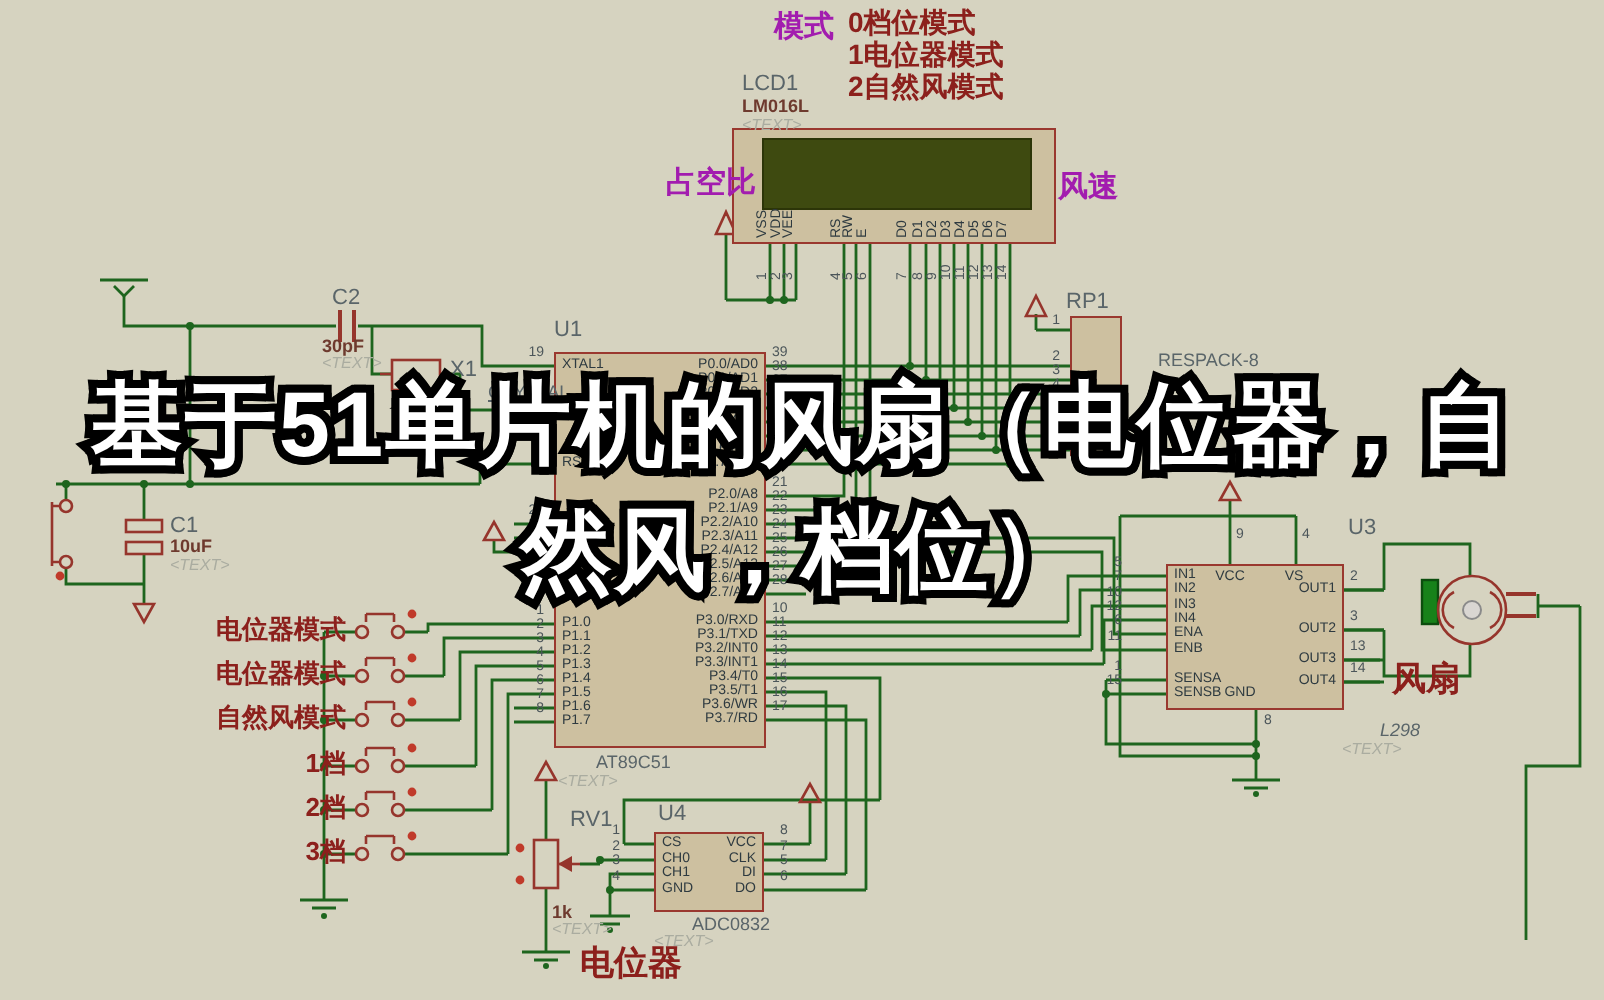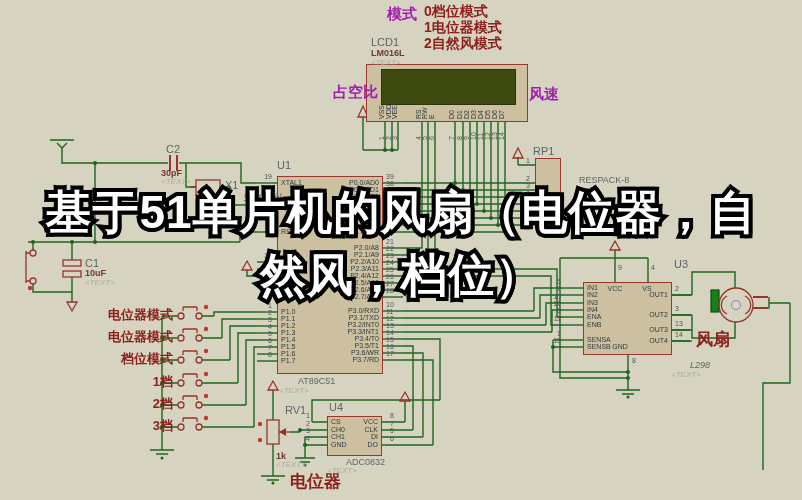--- a/index.html
+++ b/index.html
@@ -417,17 +417,17 @@
     <span class="t pinnum" style="left: 675px; top: 331px;">14</span>
     <span class="t pinlab" style="left: 618px; top: 337px; width: 50px; text-align: right;">OUT4</span>
     <span class="t pinnum" style="left: 618px; top: 264px;">9</span>
     <span class="t pinlab" style="left: 600px; top: 285px; width: 30px; text-align: center;">VCC</span>
     <span class="t pinnum" style="left: 651px; top: 264px;">4</span>
     <span class="t pinlab" style="left: 632px; top: 285px; width: 30px; text-align: center;">VS</span>
     <span class="t pinlab" style="left: 605px; top: 343px; width: 30px; text-align: center;">GND</span>
     <span class="t pinnum" style="left: 632px; top: 357px;">8</span>
     <span class="t red-sm" style="left: 85px; top: 308px; width: 88px; text-align: right;">电位器模式</span>
     <span class="t red-sm" style="left: 85px; top: 330px; width: 88px; text-align: right;">电位器模式</span>
-    <span class="t red-sm" style="left: 85px; top: 352px; width: 88px; text-align: right;">档位模式</span>
+    <span class="t red-sm" style="left: 85px; top: 352px; width: 88px; text-align: right;">自然风模式</span>
     <span class="t red-sm" style="left: 85px; top: 375px; width: 88px; text-align: right;">1档</span>
     <span class="t red-sm" style="left: 85px; top: 397px; width: 88px; text-align: right;">2档</span>
     <span class="t red-sm" style="left: 85px; top: 419px; width: 88px; text-align: right;">3档</span>
   </div>
 
 </body></html>

